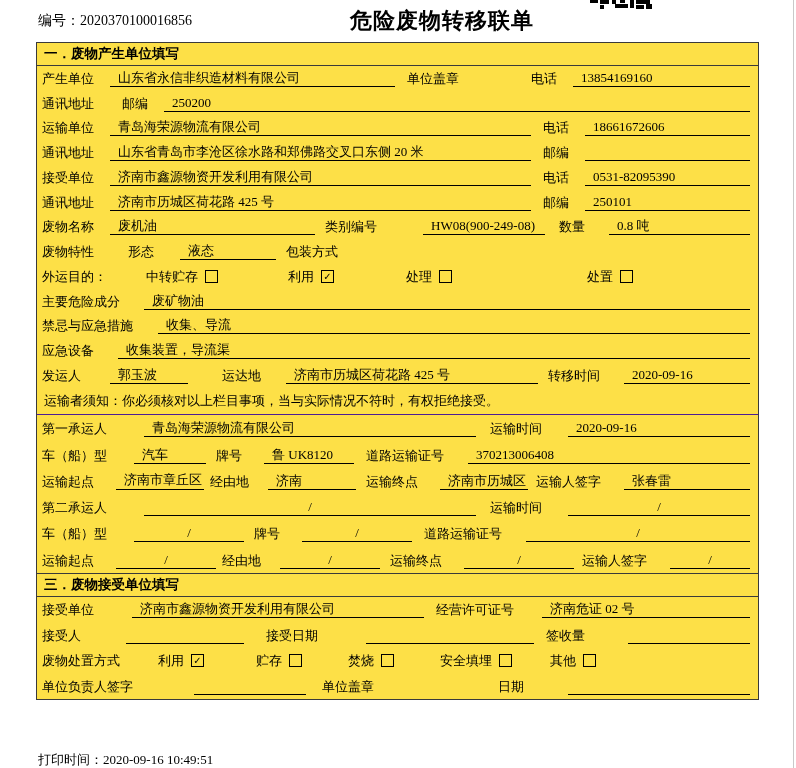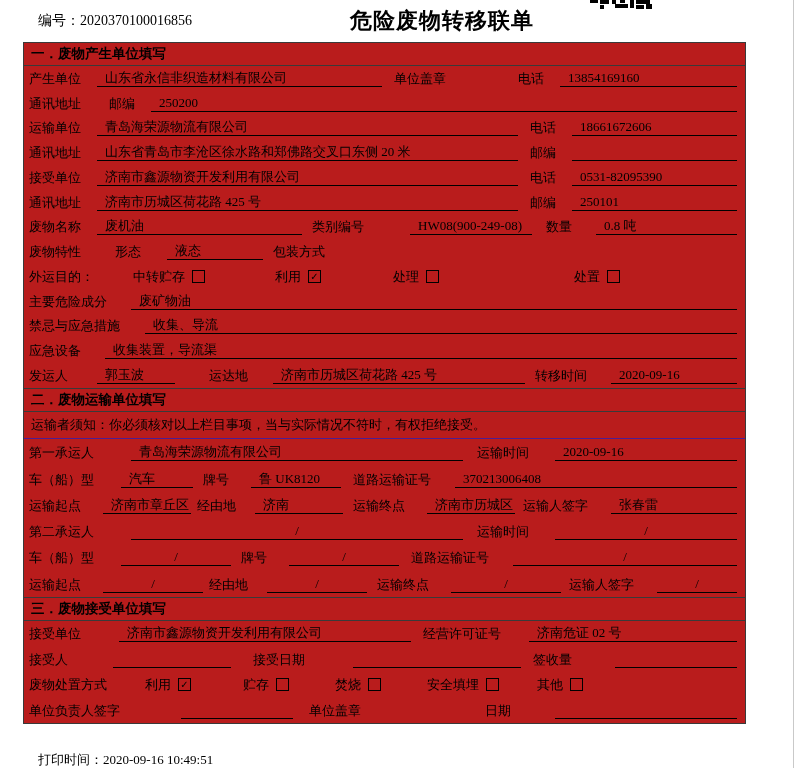--- a/index.html
+++ b/index.html
@@ -12,22 +12,22 @@
   
   .doc-no{position:absolute;left:38px;top:12px;font-size:14px;white-space:nowrap;}
   .doc-title{
     position:absolute;top:6px;left:calc(50% + 44px);transform:translateX(-50%);
     font-family:"Liberation Sans","DejaVu Sans",sans-serif;
     font-size:22px;font-weight:bold;letter-spacing:1px;white-space:nowrap;
   }
   .qr-frag{position:absolute;left:588px;top:0;}
   
   .form-table{
-    position:absolute;left:23px;top:42px;width:723px;
-    border:1px solid #3a3a3a;background:#b91c1c;box-sizing:border-box;
+    position:absolute;left:36px;top:42px;width:723px;
+    border:1px solid #3a3a3a;background:#fde047;box-sizing:border-box;
   }
   .sec-header{
     height:22px;line-height:22px;padding-left:7px;
     font-family:"Liberation Sans","DejaVu Sans",sans-serif;
     font-weight:bold;font-size:13.5px;
     border-bottom:1px solid #3a3a3a;white-space:nowrap;
   }
   .section + .section .sec-header{border-top:1px solid #3a3a3a;}
   .notice-row{
     height:26px;line-height:26px;padding-left:7px;font-size:13px;
@@ -200,21 +200,20 @@
         <span class="seg seg-label" style="width: 52px;">运达地</span>
         <span class="seg seg-gap" style="width: 12px;"></span>
         <span class="seg seg-field" style="width: 252px;">济南市历城区荷花路 425 号</span>
         <span class="seg seg-gap" style="width: 10px;"></span>
         <span class="seg seg-label" style="width: 68px;">转移时间</span>
         <span class="seg seg-gap" style="width: 8px;"></span>
         <span class="seg seg-field seg-fill">2020-09-16</span>
       </div>
     </div>
     <div class="section sec-2">
-      <div class="sec-header">二．废物运输单位填写</div>
       <div class="notice-row">运输者须知：你必须核对以上栏目事项，当与实际情况不符时，有权拒绝接受。</div>
       <div class="form-row">
         <span class="seg seg-label" style="width: 86px;">第一承运人</span>
         <span class="seg seg-gap" style="width: 16px;"></span>
         <span class="seg seg-field" style="width: 332px;">青岛海荣源物流有限公司</span>
         <span class="seg seg-gap" style="width: 14px;"></span>
         <span class="seg seg-label" style="width: 68px;">运输时间</span>
         <span class="seg seg-gap" style="width: 10px;"></span>
         <span class="seg seg-field seg-fill">2020-09-16</span>
       </div>
@@ -227,21 +226,21 @@
         <span class="seg seg-gap" style="width: 12px;"></span>
         <span class="seg seg-field" style="width: 90px;">鲁 UK8120</span>
         <span class="seg seg-gap" style="width: 12px;"></span>
         <span class="seg seg-label" style="width: 94px;">道路运输证号</span>
         <span class="seg seg-gap" style="width: 8px;"></span>
         <span class="seg seg-field seg-fill">370213006408</span>
       </div>
       <div class="form-row">
         <span class="seg seg-label" style="width: 68px;">运输起点</span>
         <span class="seg seg-gap" style="width: 6px;"></span>
-        <span class="seg seg-field" style="width: 88px;">济南市章丘区</span>
+        <span class="seg seg-field" style="width: 88px; font-family: Liberation Mono, monospace;">济南市章丘区</span>
         <span class="seg seg-gap" style="width: 6px;"></span>
         <span class="seg seg-label" style="width: 52px;">经由地</span>
         <span class="seg seg-gap" style="width: 6px;"></span>
         <span class="seg seg-field" style="width: 88px;">济南</span>
         <span class="seg seg-gap" style="width: 10px;"></span>
         <span class="seg seg-label" style="width: 68px;">运输终点</span>
         <span class="seg seg-gap" style="width: 6px;"></span>
         <span class="seg seg-field" style="width: 88px;">济南市历城区</span>
         <span class="seg seg-gap" style="width: 8px;"></span>
         <span class="seg seg-label" style="width: 82px;">运输人签字</span>

